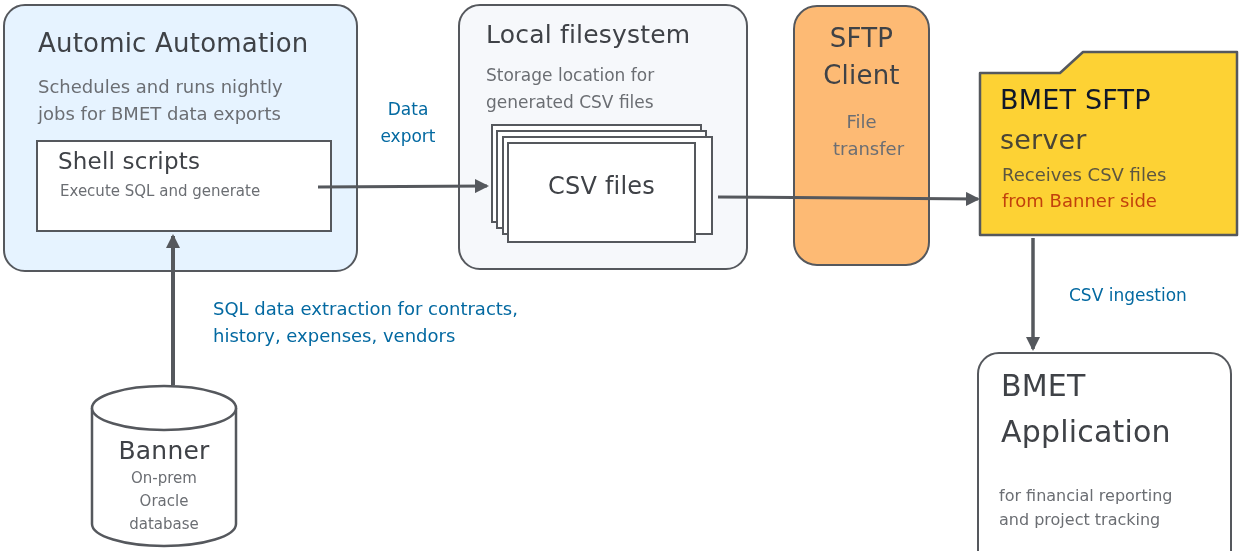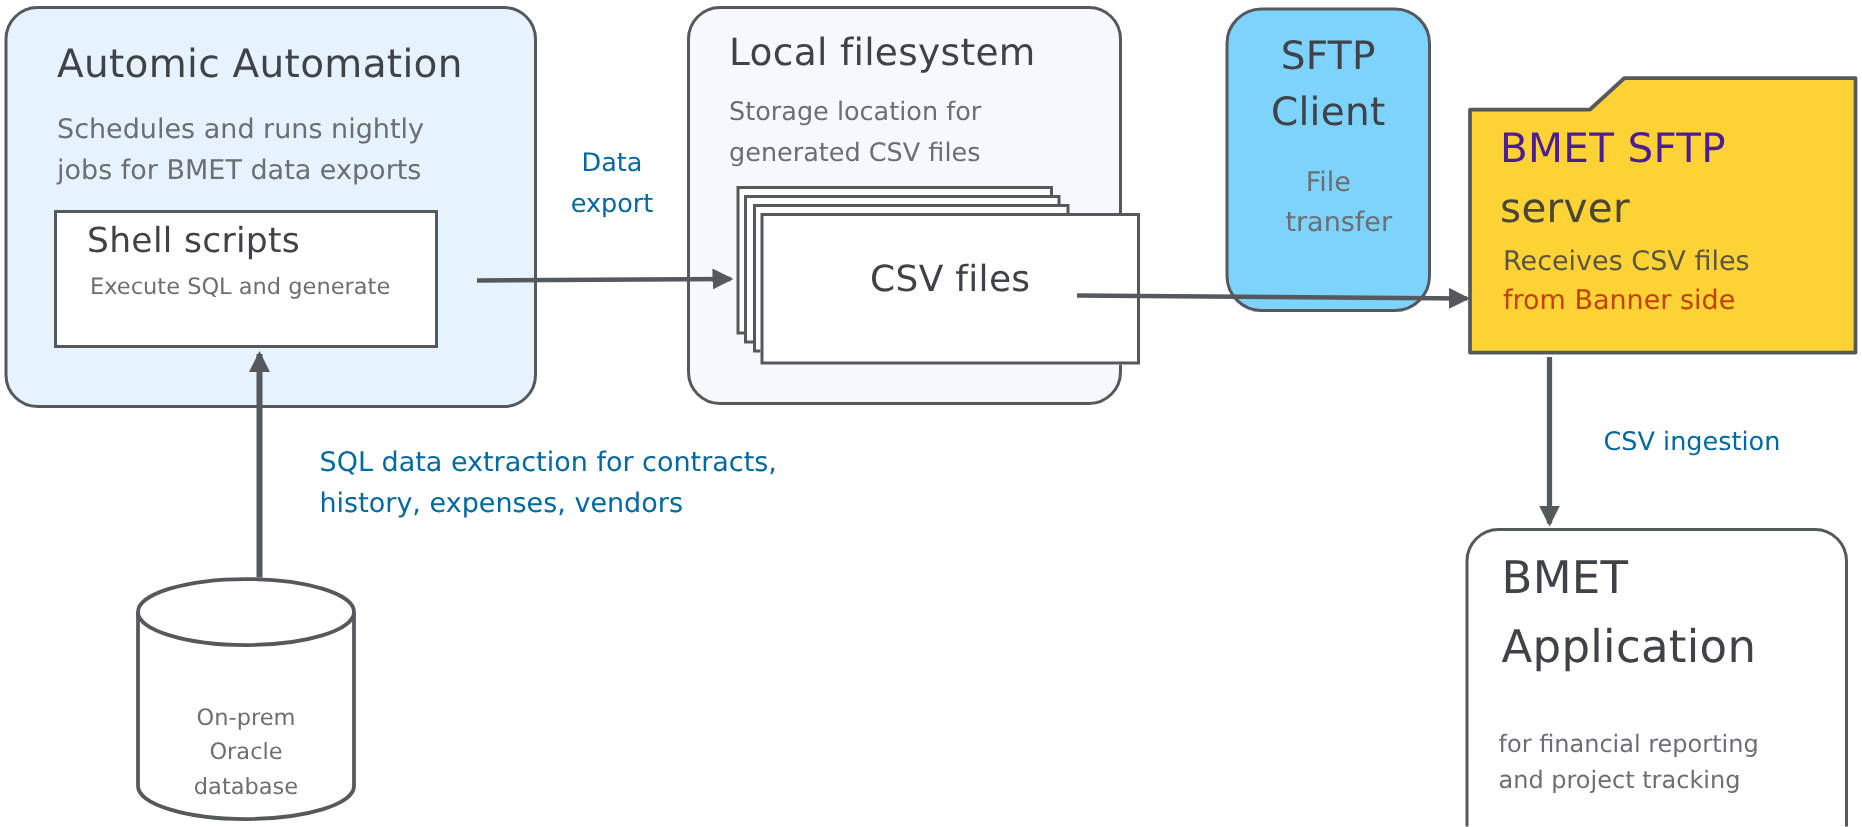--- a/index.html
+++ b/index.html
@@ -23,60 +23,61 @@
     </marker>
   </defs>
 </svg>
 
 <div class="node rounded" style="left:3px; top:4px; width:355px; height:268px; background:#e6f3ff;">
   <div class="title" style="left:33px; top:22px; font-size:26px;">Automic Automation</div>
   <div class="desc" style="left:33px; top:68px; font-size:18px;">Schedules and runs nightly</div>
   <div class="desc" style="left:33px; top:95px; font-size:18px;">jobs for BMET data exports</div>
 </div>
 
-<div class="node" style="left:36px; top:140px; width:256px; height:92px; background:#ffffff; border:2px solid #55585d;">
+<div class="node" style="left:36px; top:140px; width:296px; height:92px; background:#ffffff; border:2px solid #55585d;">
   <div class="title" style="left:20px; top:6px; font-size:23px;">Shell scripts</div>
   <div class="desc" style="left:22px; top:38px; font-size:15px; line-height:22px;">Execute SQL and generate</div>
 </div>
 
 <div class="node rounded" style="left:458px; top:4px; width:290px; height:266px; background:#f6f8fb;">
   <div class="title" style="left:26px; top:14px; font-size:25px;">Local filesystem</div>
   <div class="desc" style="left:26px; top:56px;">Storage location for</div>
   <div class="desc" style="left:26px; top:83px;">generated CSV files</div>
 </div>
 
 <div class="node" style="left:491px; top:124px; width:211px; height:99px; background:#fff; border:2px solid #55585d;"></div>
 <div class="node" style="left:496px; top:130px; width:211px; height:99px; background:#fff; border:2px solid #55585d;"></div>
 <div class="node" style="left:502px; top:136px; width:211px; height:99px; background:#fff; border:2px solid #55585d;"></div>
-<div class="node" style="left:507px; top:142px; width:253px; height:101px; background:#fff; border:2px solid #55585d;">
+<div class="node" style="left:507px; top:142px; width:189px; height:101px; background:#fff; border:2px solid #55585d;">
   <div class="title center" style="left:0; right:0; top:28px; font-size:24px;">CSV files</div>
 </div>
 
-<div class="node rounded" style="left:793px; top:5px; width:137px; height:203px; background:#7dd3fc; border-radius:24px;margin-left:24px;">
+<div class="node rounded" style="left:793px; top:5px; width:137px; height:261px; background:#fdba74; border-radius:24px;">
   <div class="title center" style="left:0; right:0; top:16px; font-size:26px;">SFTP</div>
   <div class="title center" style="left:0; right:0; top:53px; font-size:26px;">Client</div>
   <div class="desc center" style="left:0; right:0; top:102px; font-size:18px;">File</div>
   <div class="desc center" style="left:0; right:0; top:129px; font-size:18px;padding-left:14px;">transfer</div>
 </div>
 
 <svg class="node" style="left:978px; top:50px; width:262px; height:188px;" viewBox="0 0 262 188">
   <path id="folder-path" d="M2,23 L82,23 L105,2 L259,2 L259,185 L2,185 Z" fill="#fdd234" stroke="#55585d" stroke-width="2.5" stroke-linejoin="round"></path>
 </svg>
 <div class="node" style="left:978px; top:50px; width:262px; height:188px;">
-  <div class="title" style="left:22px; top:34px; font-size:27px; color:#4c1d95;">BMET SFTP</div>
+  <div class="title" style="left:22px; top:34px; font-size:27px; color:#0f172a;">BMET SFTP</div>
   <div class="title" style="left:22px; top:74px; font-size:27px; color:#4a4535;">server</div>
   <div class="desc" style="left:24px; top:112px; font-size:18px; color:#5c5640;">Receives CSV files</div>
   <div class="desc" style="left:24px; top:138px; font-size:18px; color:#c2410c;">from Banner side</div>
 </div>
 
 <svg class="node" style="left:88px; top:384px; width:152px; height:166px;" viewBox="0 0 152 166">
   <path d="M4,24 L4,140 A72,22 0 0 0 148,140 L148,24" fill="#ffffff" stroke="#55585d" stroke-width="2.5"></path>
   <ellipse cx="76" cy="24" rx="72" ry="22" fill="#ffffff" stroke="#55585d" stroke-width="2.5"></ellipse>
 </svg>
 <div class="node" style="left:88px; top:384px; width:152px; height:166px;">
+  <div class="title center" style="left:0; right:0; top:52px; font-size:25px;">Banner</div>
   <div class="desc center" style="left:0; right:0; top:83px; font-size:15px; line-height:22px;">On-prem</div>
   <div class="desc center" style="left:0; right:0; top:106px; font-size:15px; line-height:22px;">Oracle</div>
   <div class="desc center" style="left:0; right:0; top:129px; font-size:15px; line-height:22px;">database</div>
 </div>
 
 <div class="node rounded" style="left:977px; top:352px; width:255px; height:232px; background:#ffffff;">
   <div class="title" style="left:22px; top:14px; font-size:30px;">BMET</div>
   <div class="title" style="left:22px; top:60px; font-size:30px;">Application</div>
   <div class="desc" style="left:20px; top:130px; font-size:16px; line-height:24px;">for financial reporting</div>
   <div class="desc" style="left:20px; top:154px; font-size:16px; line-height:24px;">and project tracking</div>

